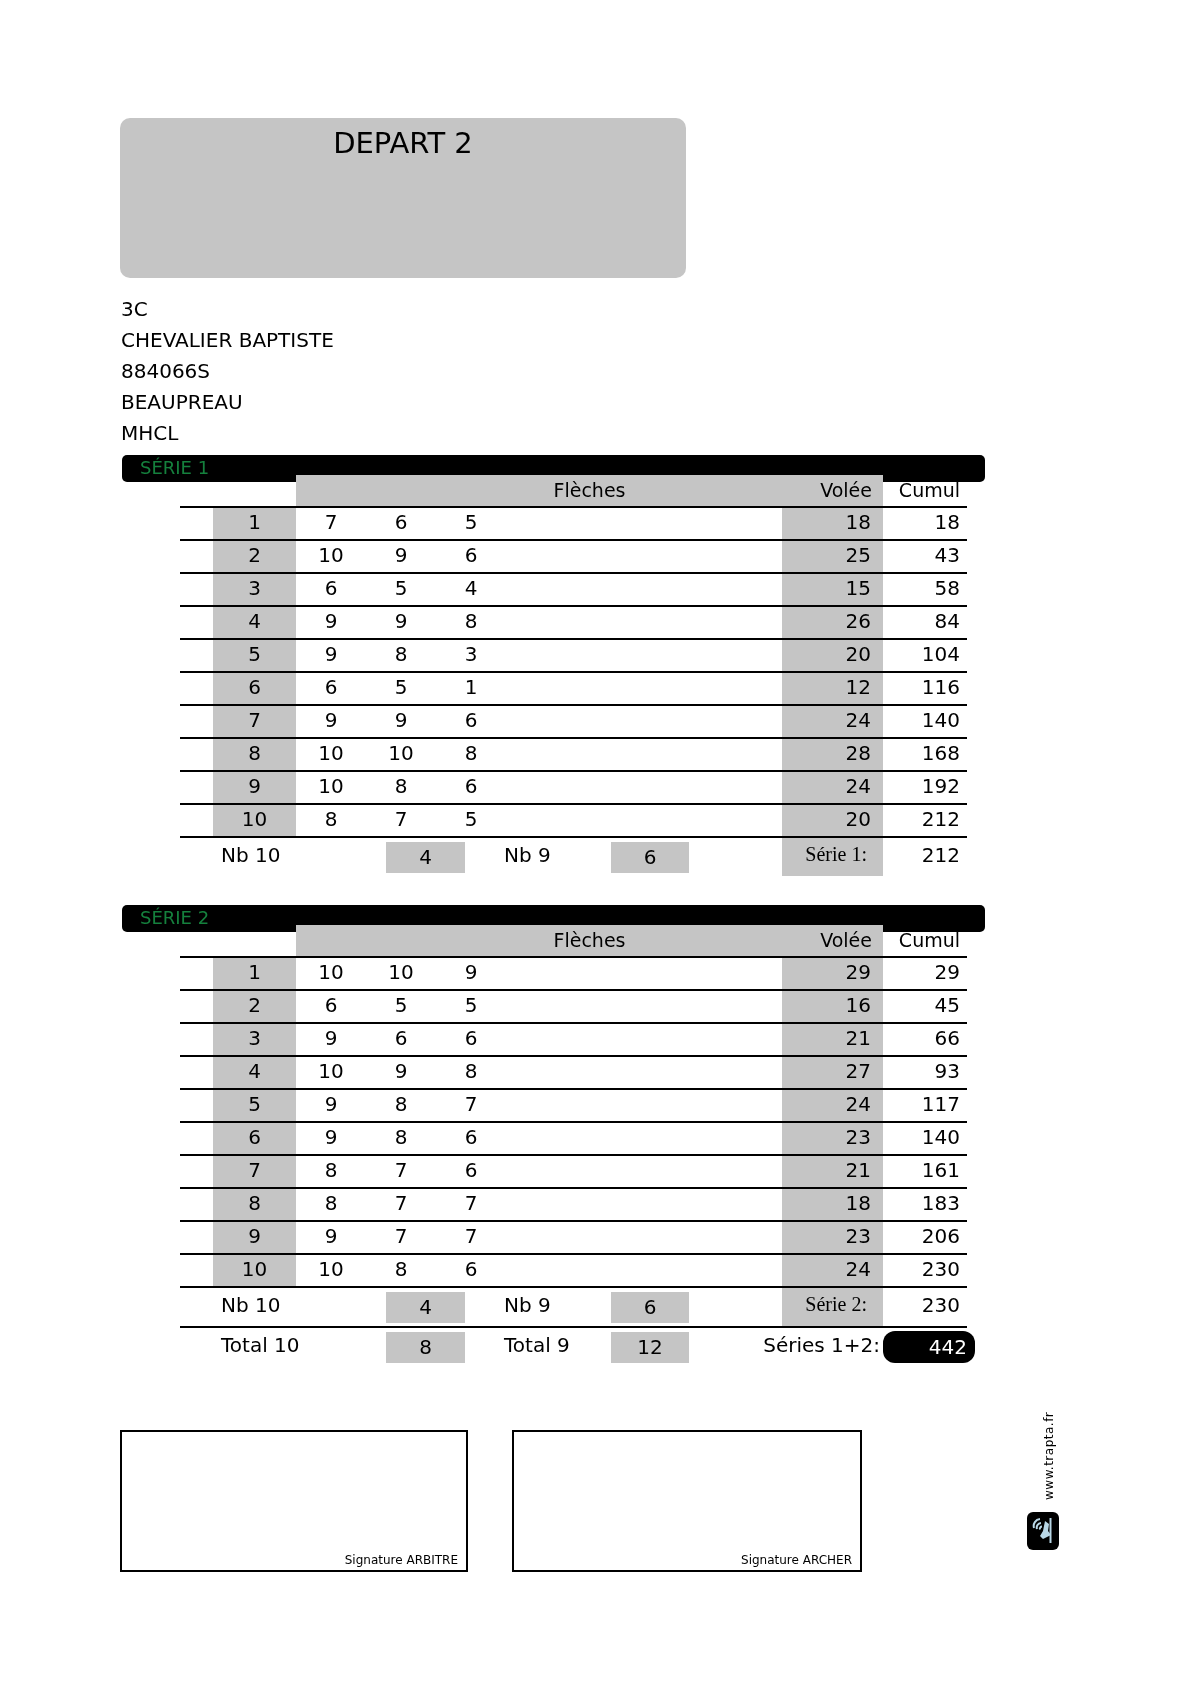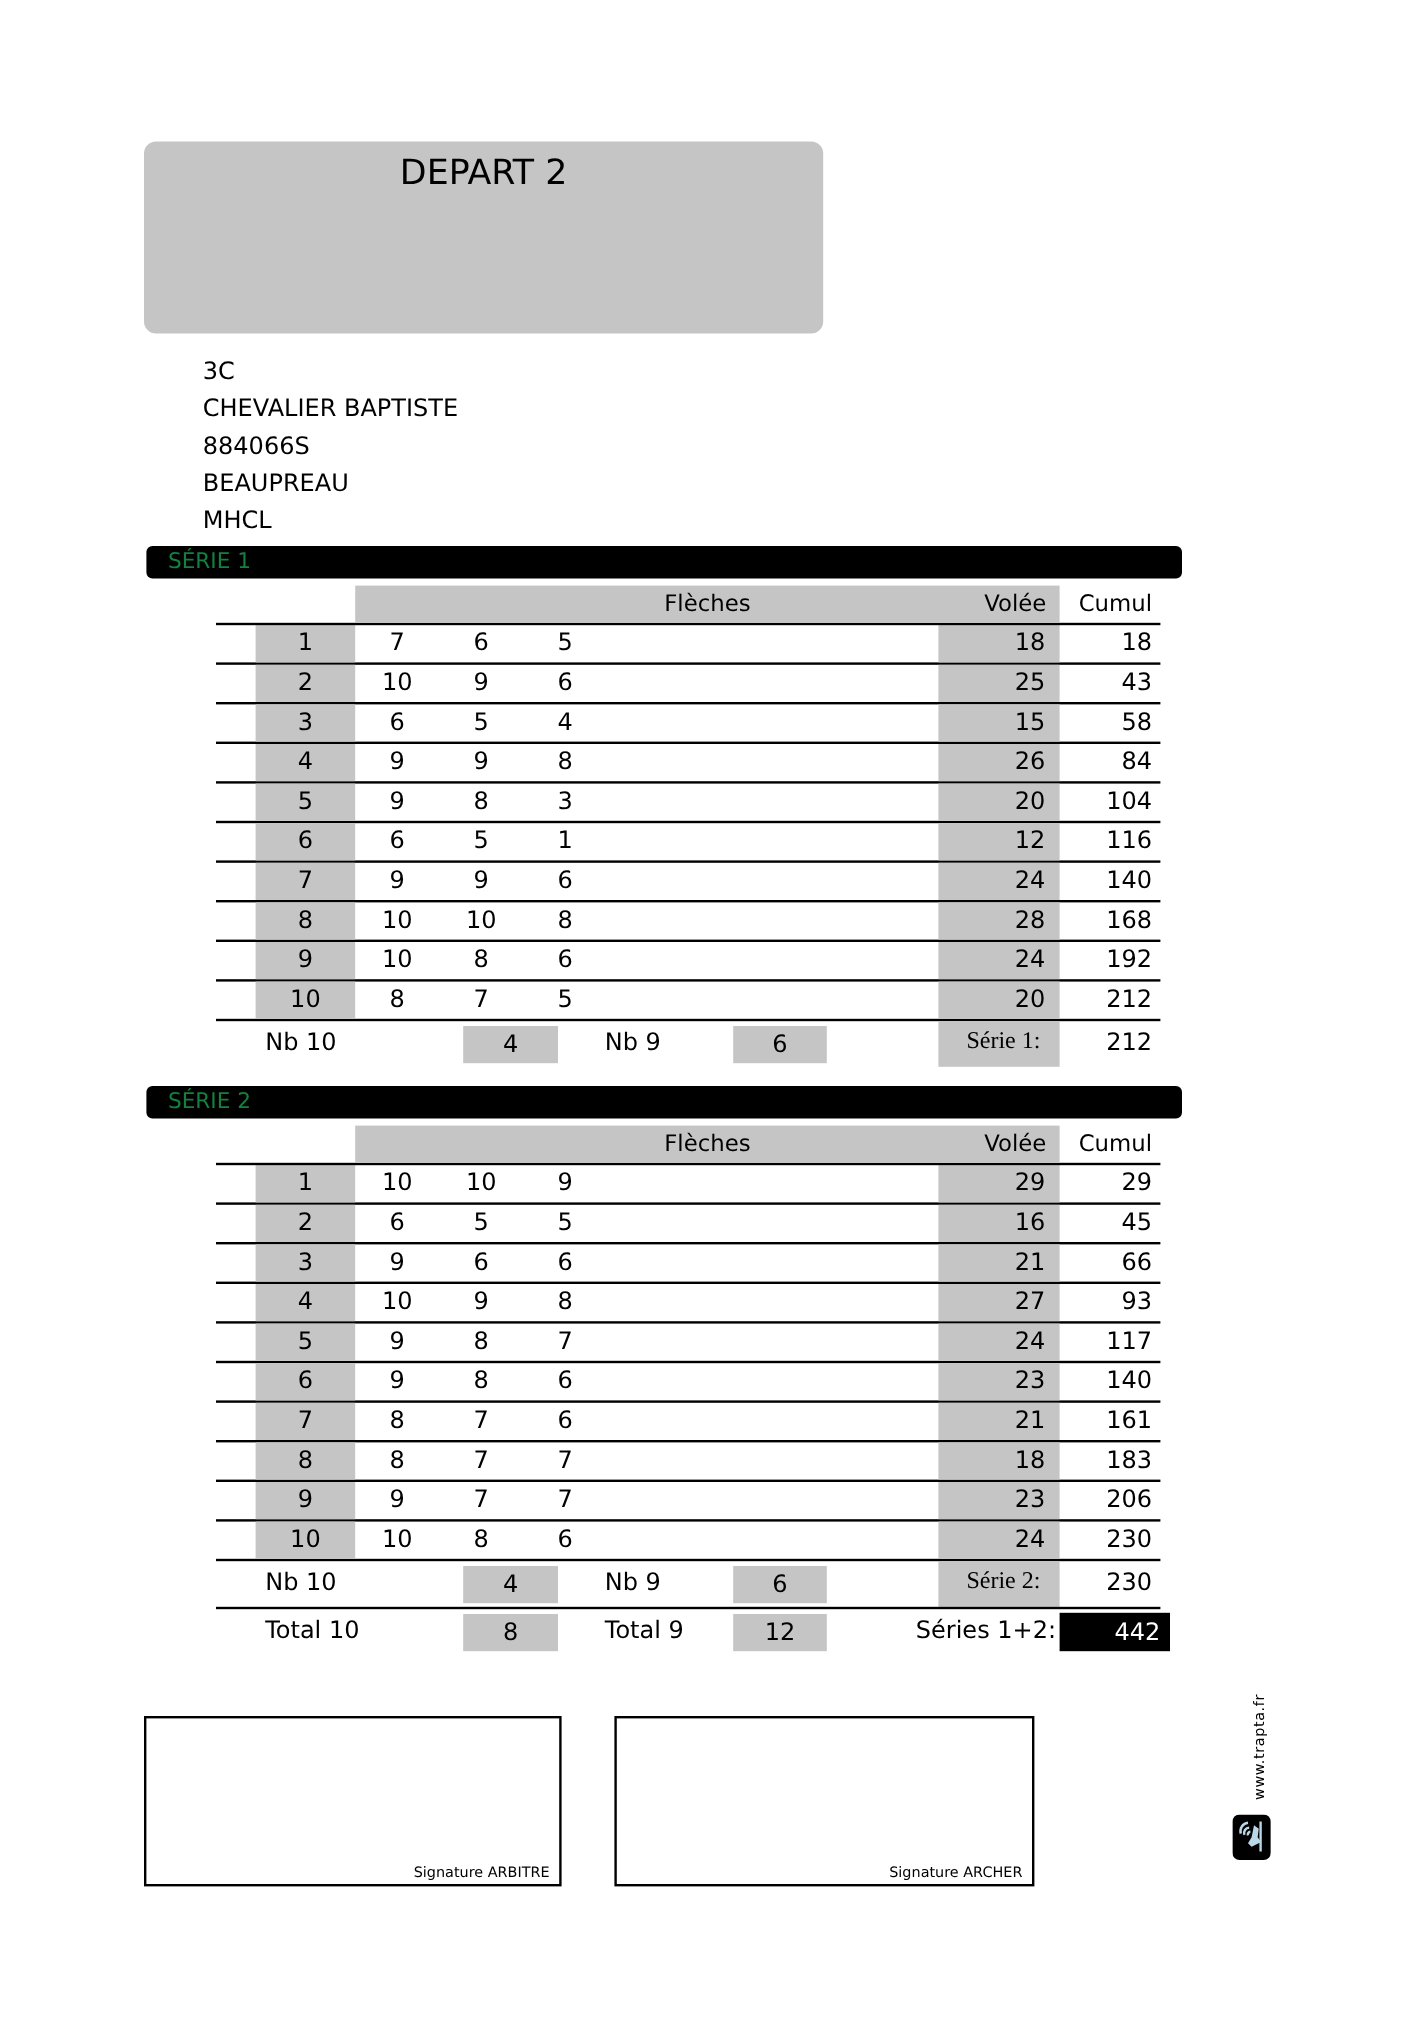--- a/index.html
+++ b/index.html
@@ -12,30 +12,30 @@
     font-family:"DejaVu Sans","Liberation Sans",sans-serif;color:var(--ink);
   }
   
   .title-box{
     position:absolute;left:120px;top:118px;width:566px;height:160px;
     background:var(--gray);border-radius:10px;overflow:hidden;text-align:center;
   }
   .title-l1{margin-top:48px;font-size:29px;white-space:nowrap;}
   .title-l2{font-size:29px;margin-top:8px;}
   
-  .info{position:absolute;left:121px;top:294px;font-size:20px;line-height:31px;margin-left:48px;}
+  .info{position:absolute;left:121px;top:294px;font-size:20px;line-height:31px;}
   .info div{white-space:nowrap;}
   
   .serie{position:absolute;left:0;width:1190px;}
   .serie-bar{
     position:absolute;left:122px;top:0;width:863px;height:27px;background:#000;
     border-radius:5px;color:#15803d;font-size:18px;line-height:26px;
     padding-left:18px;box-sizing:border-box;
   }
-  .stable{position:absolute;left:180px;top:33px;width:787px;font-size:20px;}
+  .stable{position:absolute;left:180px;top:20px;width:787px;font-size:20px;}
   .thead{position:relative;height:31px;border-bottom:2px solid #000;}
   .band{
     position:absolute;left:116px;top:0;bottom:0;width:587px;background:var(--gray);
     text-align:center;font-size:19px;line-height:30px;
   }
   .volh{position:absolute;right:11px;top:0;}
   .cumh{position:absolute;right:7px;top:0;font-size:19px;line-height:30px;}
   .trow{
     display:grid;grid-template-columns:33px 83px 70px 70px 70px auto 101px 84px;
     height:31px;border-bottom:2px solid #000;
@@ -55,21 +55,21 @@
     text-align:center;line-height:31px;
   }
   .b1{left:206px;width:79px;}
   .b2{left:431px;width:78px;}
   .slbl{right:100px;text-align:right;font-family:Liberation Serif, serif;}
   .sval{right:7px;text-align:right;}
   .totrow{position:relative;height:38px;border-top:2px solid #000;}
   .serlbl{right:87px;}
   .blackbox{
     position:absolute;left:703px;width:92px;top:3px;height:32px;background:#000;
-    color:#fff;text-align:right;padding-right:8px;line-height:32px;box-sizing:border-box;
+    color:#fff;text-align:right;padding-right:8px;line-height:32px;box-sizing:border-box;border-radius:12px;
   }
   
   .sig{position:absolute;top:1430px;height:138px;border:2px solid #000;background:#fff;}
   .sig-left{left:120px;width:344px;}
   .sig-right{left:512px;width:346px;}
   .sig-label{position:absolute;right:8px;bottom:3px;font-size:12px;}
   
   .site{
     position:absolute;left:1042px;top:1400px;height:100px;font-size:12px;
     writing-mode:vertical-rl;transform:rotate(180deg);letter-spacing:0.5px;

